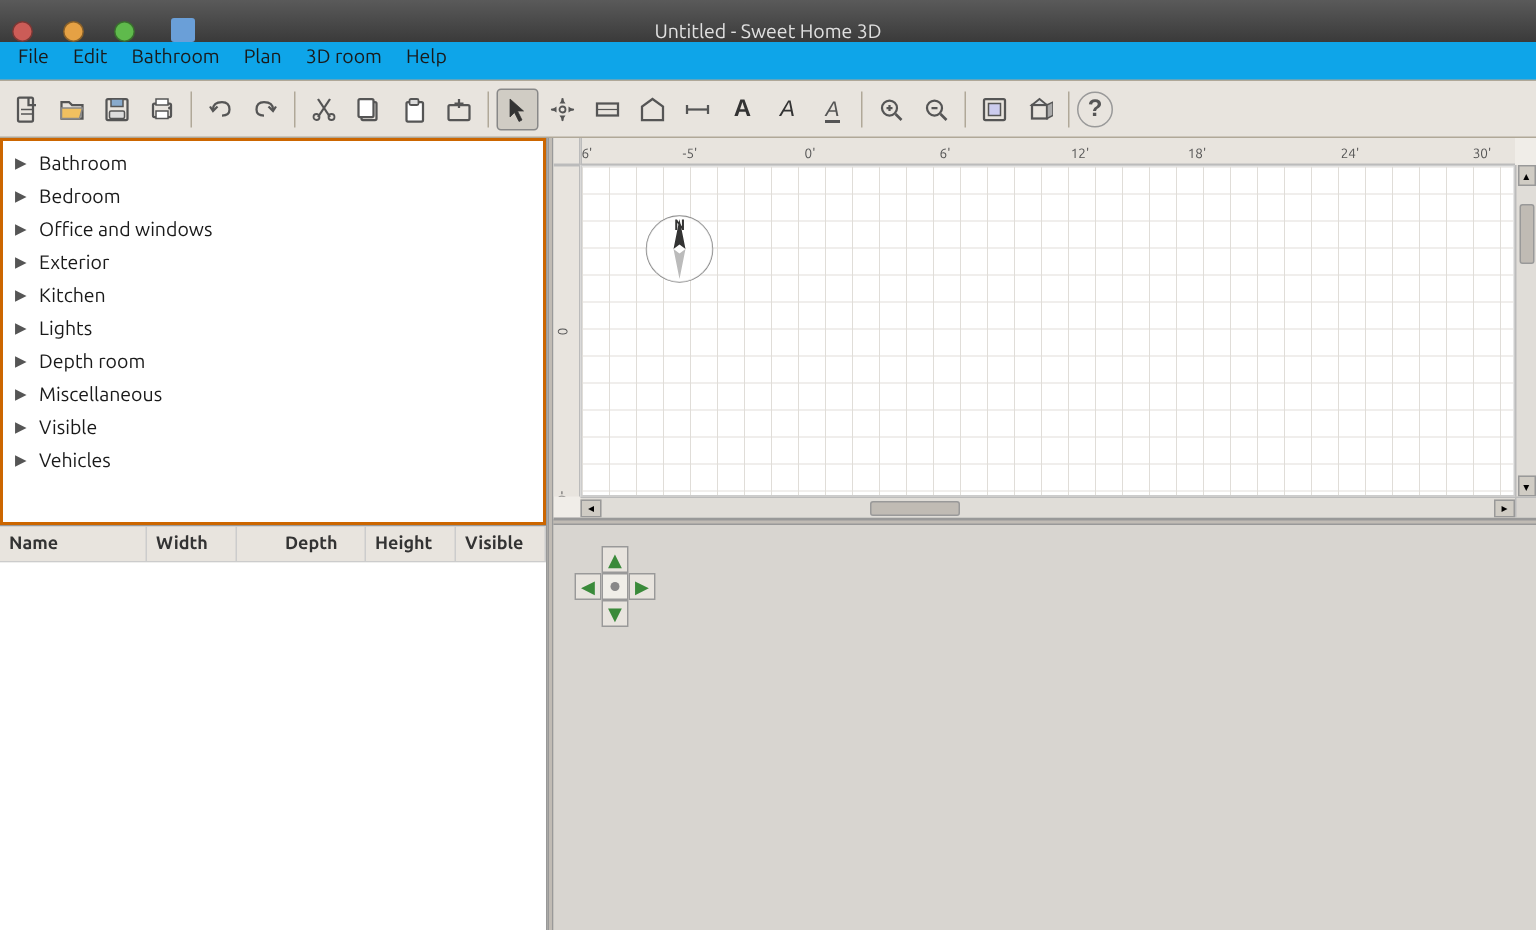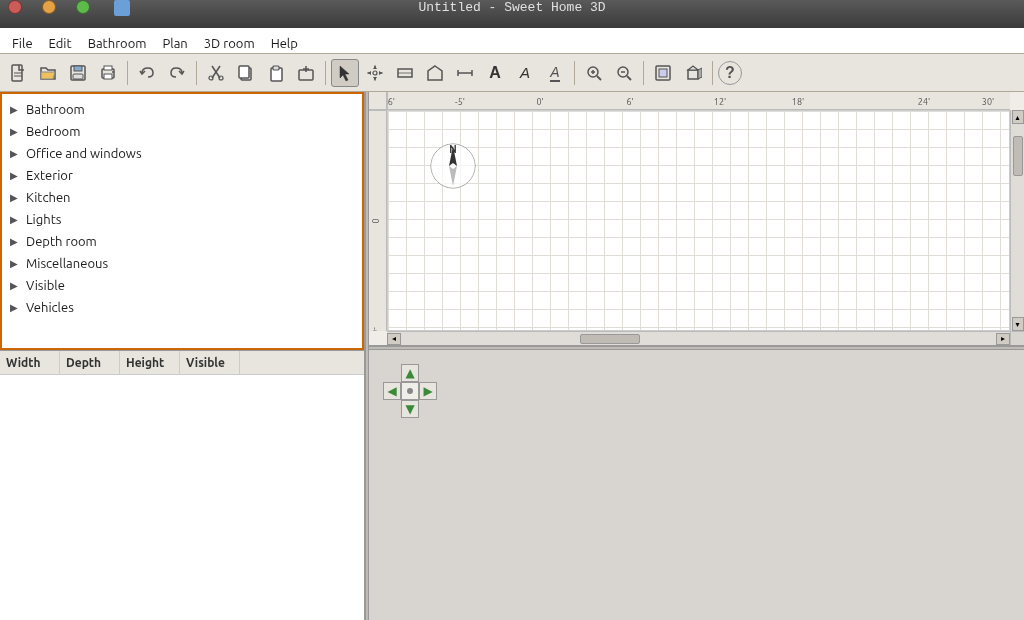--- a/index.html
+++ b/index.html
@@ -10,24 +10,23 @@
       font-family: 'Ubuntu', 'DejaVu Sans', sans-serif;
       font-size: 13px;
       overflow: hidden;
     }
 
     
     #titlebar {
       height: 28px;
       background: linear-gradient(to bottom, #5a5a5a, #3a3a3a);
       display: flex;
-      align-items: flex-start;
+      align-items: flex-end;
       padding: 0 8px;
       gap: 20px;
-      font-family: Liberation Mono, monospace;
     }
     .win-btn {
       width: 14px; height: 14px;
       border-radius: 50%;
       border: 1px solid rgba(0,0,0,0.4);
       display: inline-block;
       cursor: pointer;
     }
     .win-btn.close { background: #cc5c57; }
     .win-btn.minimize { background: #e5a144; }
@@ -45,24 +44,24 @@
     #titlebar-icon {
       width: 16px; height: 16px;
       background: #6a9fd8;
       border-radius: 2px;
       margin-left: 4px;
     }
 
     
     #menubar {
       height: 26px;
-      background: #ffffff;
+      background: #0ea5e9;
       border-bottom: 1px solid #b0a898;
       display: flex;
-      align-items: flex-end;
+      align-items: flex-start;
       padding: 0 4px;
     }
     .menu-item {
       padding: 3px 8px;
       cursor: pointer;
       border-radius: 3px;
       color: #1a1a1a;
     }
 
     
@@ -151,21 +150,21 @@
       padding: 0 6px;
       border-right: 1px solid #ccc;
       font-size: 12px;
       font-weight: bold;
       color: #333;
       cursor: pointer;
       user-select: none;
     }
     .prop-col-name { flex: 1; }
     .prop-col-w { width: 60px; }
-    .prop-col-d { width: 60px; }
+    .prop-col-d { width: 60px; margin-left: 26px; }
     .prop-col-h { width: 60px; align-items: center; }
     .prop-col-v { width: 60px; }
     .prop-body { background: #fff; height: calc(100% - 24px); overflow-y: auto; }
 
     
     #right-panel {
       flex: 1;
       display: flex;
       flex-direction: column;
     }
@@ -562,20 +561,23 @@
         <span class="tree-label">Visible</span>
       </div>
       <div class="tree-item">
         <span class="tree-arrow">▶</span>
         <span class="tree-label">Vehicles</span>
       </div>
     </div>
 
     <div id="property-table">
       <div class="prop-header">
+        <div class="prop-col prop-col-name">
+          <span>Name</span>
+        </div>
         <div class="prop-col prop-col-w">
           <span>Width</span>
         </div>
         <div class="prop-col prop-col-d">
           <span>Depth</span>
         </div>
         <div class="prop-col prop-col-h">
           <span>Height</span>
         </div>
         <div class="prop-col prop-col-v">
@@ -595,21 +597,21 @@
 
       <div class="ruler-corner"></div>
 
       <div id="ruler-top">
         <span class="ruler-mark" style="left:2px">-6'</span>
         <span class="ruler-mark" style="left:72px">-5'</span>
         <span class="ruler-mark" style="left:152px">0'</span>
         <span class="ruler-mark" style="left:242px">6'</span>
         <span class="ruler-mark" style="left:332px">12'</span>
         <span class="ruler-mark" style="left:410px">18'</span>
-        <span class="ruler-mark" style="left:536px">24'</span>
+        <span class="ruler-mark" style="left:512px">24'</span>
         <span class="ruler-mark" style="left:600px">30'</span>
       </div>
 
       <div id="ruler-left">
         <span class="ruler-mark-v" style="top:110px">0</span>
         <span class="ruler-mark-v" style="top:220px">-6</span>
       </div>
 
       <div id="floorplan-canvas">
         <div class="grid-bg">

